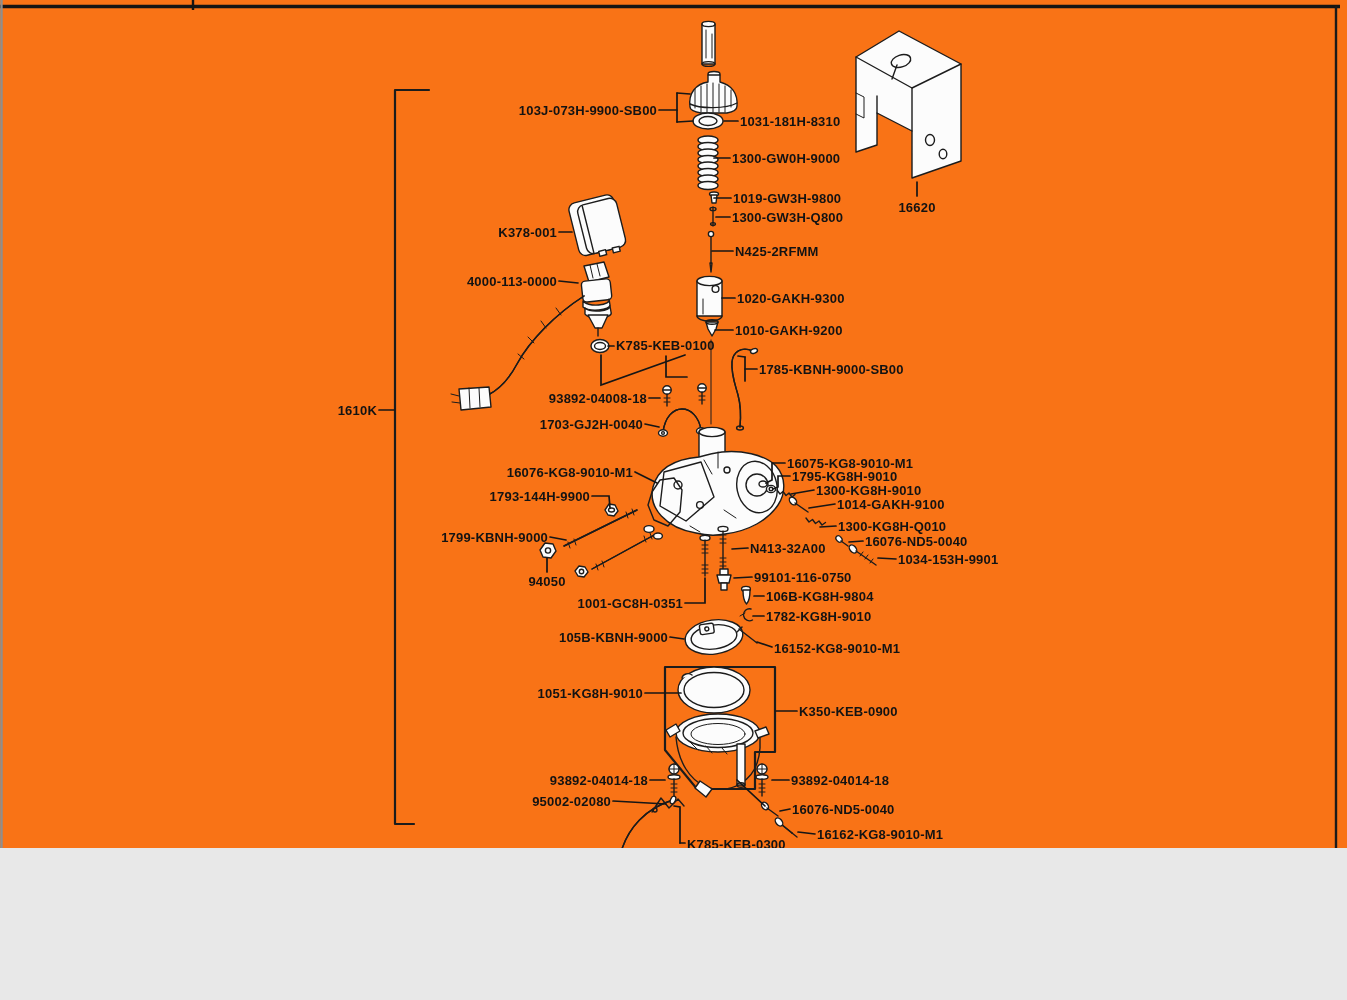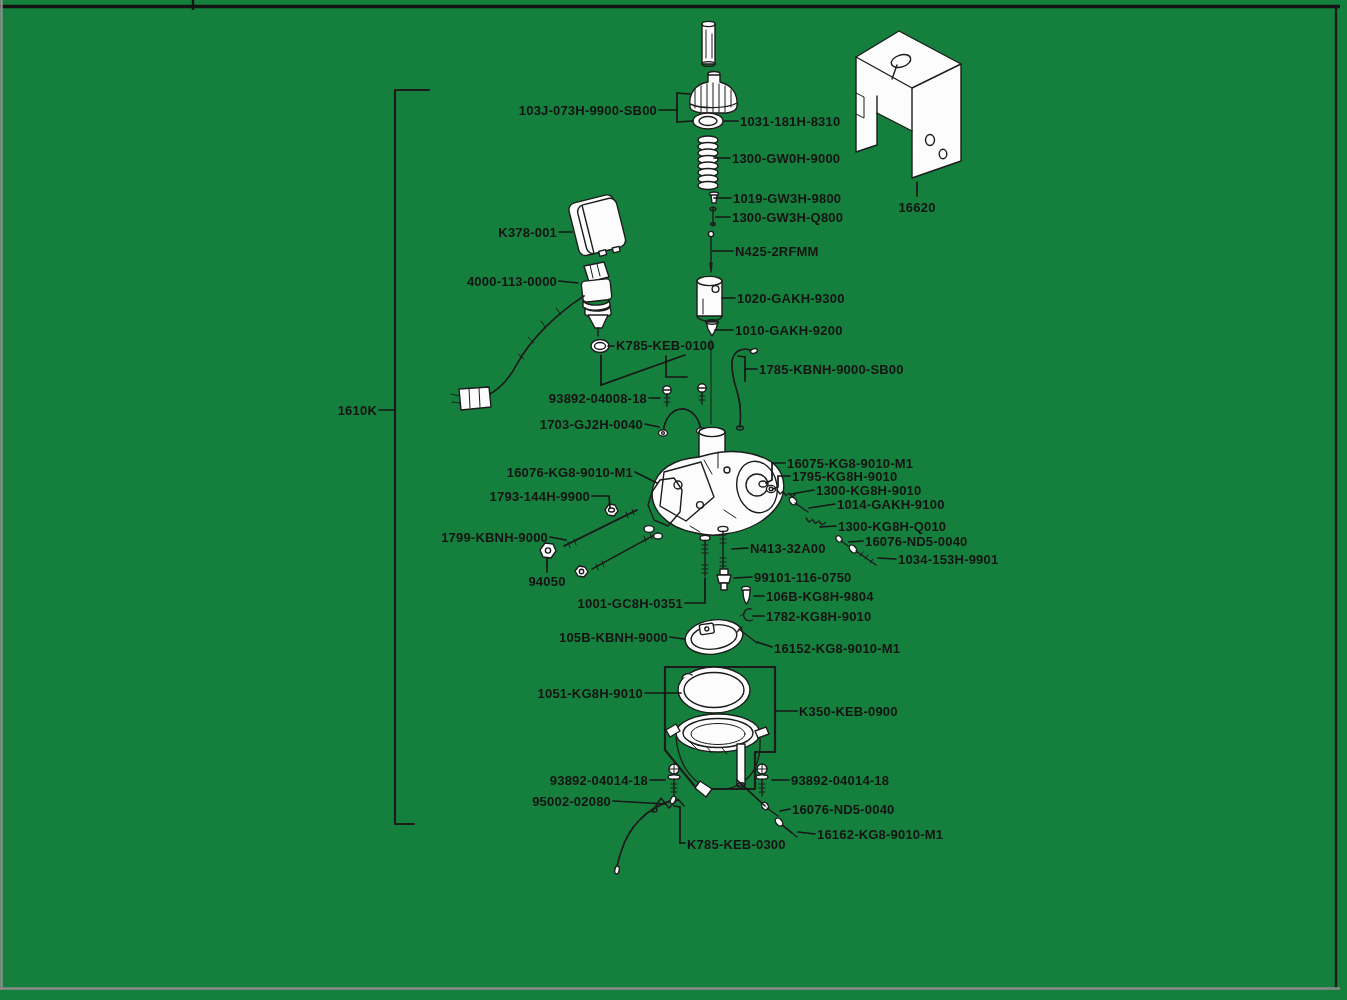--- a/index.html
+++ b/index.html
@@ -1,16 +1,16 @@
 <!DOCTYPE html>
 <html><head>
 <meta charset="utf-8">
 <style>
   html,body{margin:0;padding:0;background:#e8e8e8;}
-  .page{position:relative;width:1347px;height:1000px;background:#15803d;overflow:hidden;
+  .page{position:relative;width:1347px;height:848px;background:#f97316;overflow:hidden;
         font-family:"Liberation Sans", sans-serif;}
   svg{position:absolute;left:0;top:0;}
   
   #parts path, #parts polyline, #parts line, #parts ellipse, #parts circle, #parts rect, #parts polygon{
     stroke:#1c1c1c; fill:none; stroke-width:1.4; stroke-linejoin:round; stroke-linecap:round;
   }
   #parts .wf{fill:#fcfcfc;}
   #parts .thick{stroke-width:2.2;}
   #parts .thin{stroke-width:1;}
   #leader-layer polyline{fill:none;stroke:#161616;stroke-width:1.7;stroke-linecap:round;}

